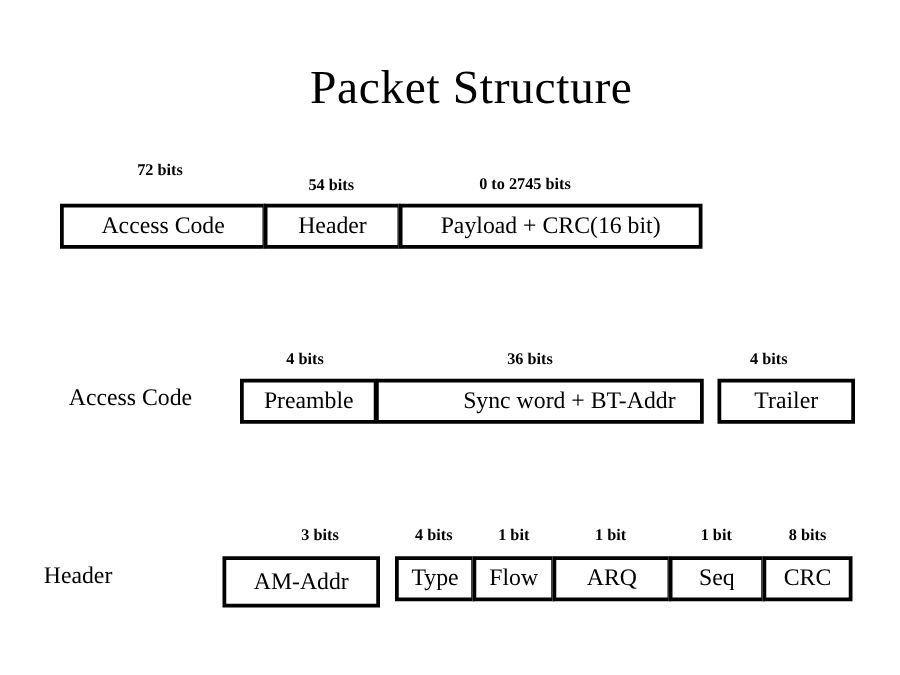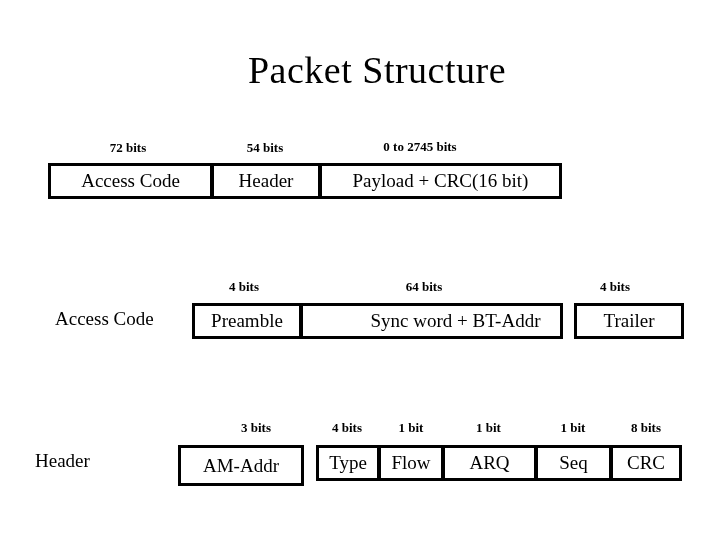--- a/index.html
+++ b/index.html
@@ -83,33 +83,33 @@
 </style>
 </head>
 <body>
 
 <div id="slide">
 
   <div class="title">Packet Structure</div>
 
   <div class="row">
 
-    <div class="bitlabel" style="left:78px; top:140px; width:100px;">72 bits</div>
+    <div class="bitlabel" style="left:78px; top:128px; width:100px;">72 bits</div>
     <div class="bitlabel" style="left:208px; top:140px; width:114px;">54 bits</div>
     <div class="bitlabel" style="left:345px; top:139px; width:150px;">0 to 2745 bits</div>
 
     <div class="box" style="left:48px; top:163px; width:165px; height:36px;">Access Code</div>
     <div class="box" style="left:211px; top:163px; width:110px; height:36px;">Header</div>
     <div class="box" style="left:319px; top:163px; width:243px; height:36px;">Payload + CRC(16 bit)</div>
   </div>
 
   <div class="row">
 
     <div class="bitlabel" style="left:186px; top:279px; width:116px;">4 bits</div>
-    <div class="bitlabel" style="left:366px; top:279px; width:116px;">64 bits</div>
+    <div class="bitlabel" style="left:366px; top:279px; width:116px;">36 bits</div>
     <div class="bitlabel" style="left:557px; top:279px; width:116px;">4 bits</div>
 
     <div class="sidelabel" style="left:55px; top:308px;">Access Code</div>
 
     <div class="box" style="left:192px; top:303px; width:110px; height:36px;">Preamble</div>
     <div class="box" style="left:300px; top:303px; width:263px; height:36px;padding-left:48px;">Sync word + BT-Addr</div>
     <div class="box" style="left:574px; top:303px; width:110px; height:36px;">Trailer</div>
   </div>
 
   <div class="row">

